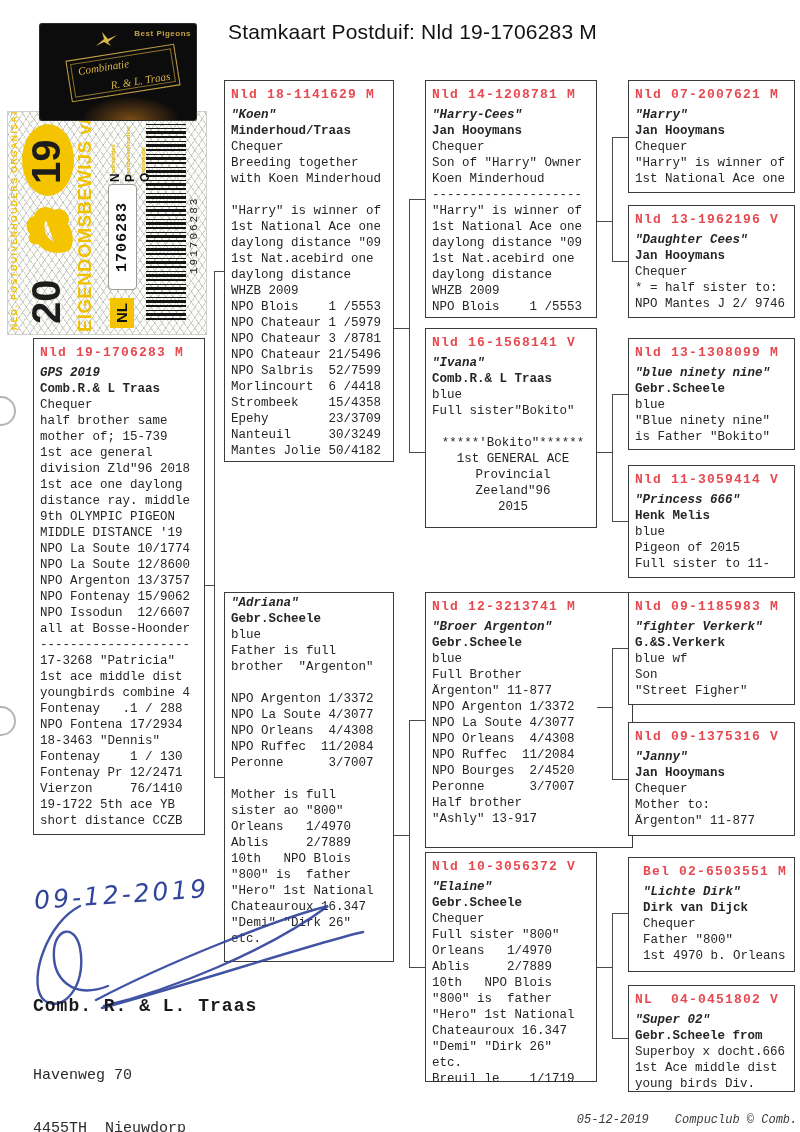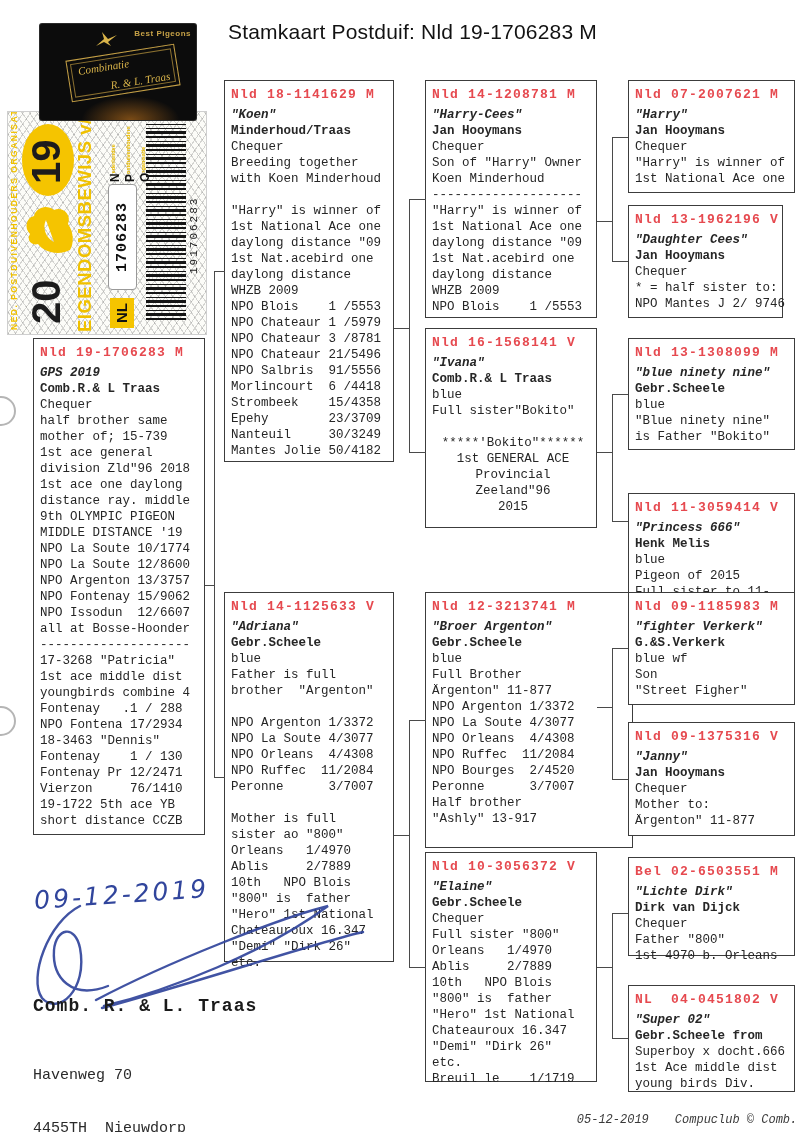--- a/index.html
+++ b/index.html
@@ -170,30 +170,29 @@
         <div class="ln n">"Harry" is winner of</div>
         <div class="ln n">1st National Ace one</div>
         <div class="ln n">daylong distance "09</div>
         <div class="ln n">1st Nat.acebird one</div>
         <div class="ln n">daylong distance</div>
         <div class="ln n">WHZB 2009</div>
         <div class="ln n">NPO Blois    1 /5553</div>
         <div class="ln n">NPO Chateaur 1 /5979</div>
         <div class="ln n">NPO Chateaur 3 /8781</div>
         <div class="ln n">NPO Chateaur 21/5496</div>
-        <div class="ln n">NPO Salbris  91/5556</div>
+        <div class="ln n">NPO Salbris  52/7599</div>
         <div class="ln n">Morlincourt  6 /4418</div>
         <div class="ln n">Strombeek    15/4358</div>
         <div class="ln n">Epehy        23/3709</div>
         <div class="ln n">Nanteuil     30/3249</div>
         <div class="ln n">Mantes Jolie 50/4182</div>
       </div>
     </div>
   <div class="pbox" style="left:224px;top:592px;width:170px;height:370px;">
-      <div class="ring">Nld 14-1125633 V</div>
       <div class="box-body">
         <div class="ln bi">"Adriana"</div>
         <div class="ln b">Gebr.Scheele</div>
         <div class="ln n">blue</div>
         <div class="ln n">Father is full</div>
         <div class="ln n">brother  "Argenton"</div>
         <div class="ln n"></div>
         <div class="ln n">NPO Argenton 1/3372</div>
         <div class="ln n">NPO La Soute 4/3077</div>
         <div class="ln n">NPO Orleans  4/4308</div>
@@ -286,41 +285,41 @@
   <div class="pbox" style="left:628px;top:80px;width:167px;height:113px;">
       <div class="ring">Nld 07-2007621 M</div>
       <div class="box-body">
         <div class="ln bi">"Harry"</div>
         <div class="ln b">Jan Hooymans</div>
         <div class="ln n">Chequer</div>
         <div class="ln n">"Harry" is winner of</div>
         <div class="ln n">1st National Ace one</div>
       </div>
     </div>
-  <div class="pbox" style="left:628px;top:205px;width:155px;height:113px;">
+  <div class="pbox" style="left:628px;top:205px;width:167px;height:113px;">
       <div class="ring">Nld 13-1962196 V</div>
       <div class="box-body">
         <div class="ln bi">"Daughter Cees"</div>
         <div class="ln b">Jan Hooymans</div>
         <div class="ln n">Chequer</div>
         <div class="ln n">* = half sister to:</div>
         <div class="ln n">NPO Mantes J 2/ 9746</div>
       </div>
     </div>
   <div class="pbox" style="left:628px;top:338px;width:167px;height:112px;">
       <div class="ring">Nld 13-1308099 M</div>
       <div class="box-body">
         <div class="ln bi">"blue ninety nine"</div>
         <div class="ln b">Gebr.Scheele</div>
         <div class="ln n">blue</div>
         <div class="ln n">"Blue ninety nine"</div>
         <div class="ln n">is Father "Bokito"</div>
       </div>
     </div>
-  <div class="pbox" style="left:628px;top:465px;width:167px;height:113px;margin-top:28px;">
+  <div class="pbox" style="left:628px;top:465px;width:167px;height:113px;">
       <div class="ring">Nld 11-3059414 V</div>
       <div class="box-body">
         <div class="ln bi">"Princess 666"</div>
         <div class="ln b">Henk Melis</div>
         <div class="ln n">blue</div>
         <div class="ln n">Pigeon of 2015</div>
         <div class="ln n">Full sister to 11-</div>
       </div>
     </div>
   <div class="pbox" style="left:628px;top:592px;width:167px;height:113px;">
@@ -336,21 +335,21 @@
   <div class="pbox" style="left:628px;top:722px;width:167px;height:114px;">
       <div class="ring">Nld 09-1375316 V</div>
       <div class="box-body">
         <div class="ln bi">"Janny"</div>
         <div class="ln b">Jan Hooymans</div>
         <div class="ln n">Chequer</div>
         <div class="ln n">Mother to:</div>
         <div class="ln n">Ärgenton" 11-877</div>
       </div>
     </div>
-  <div class="pbox" style="left:628px;top:857px;width:167px;height:99px;">
+  <div class="pbox" style="left:628px;top:857px;width:167px;height:115px;padding-left:8px;">
       <div class="ring">Bel 02-6503551 M</div>
       <div class="box-body">
         <div class="ln bi">"Lichte Dirk"</div>
         <div class="ln b">Dirk van Dijck</div>
         <div class="ln n">Chequer</div>
         <div class="ln n">Father "800"</div>
         <div class="ln n">1st 4970 b. Orleans</div>
       </div>
     </div>
   <div class="pbox" style="left:628px;top:985px;width:167px;height:107px;">

